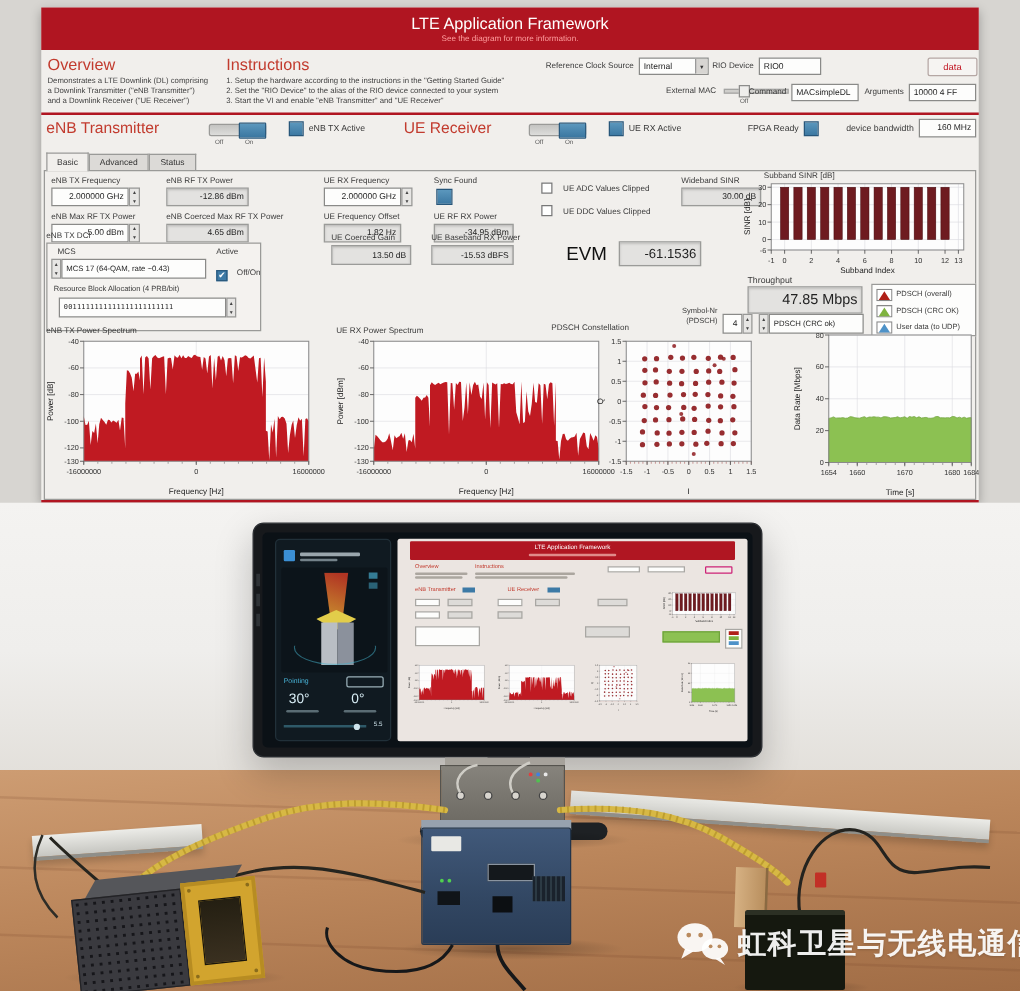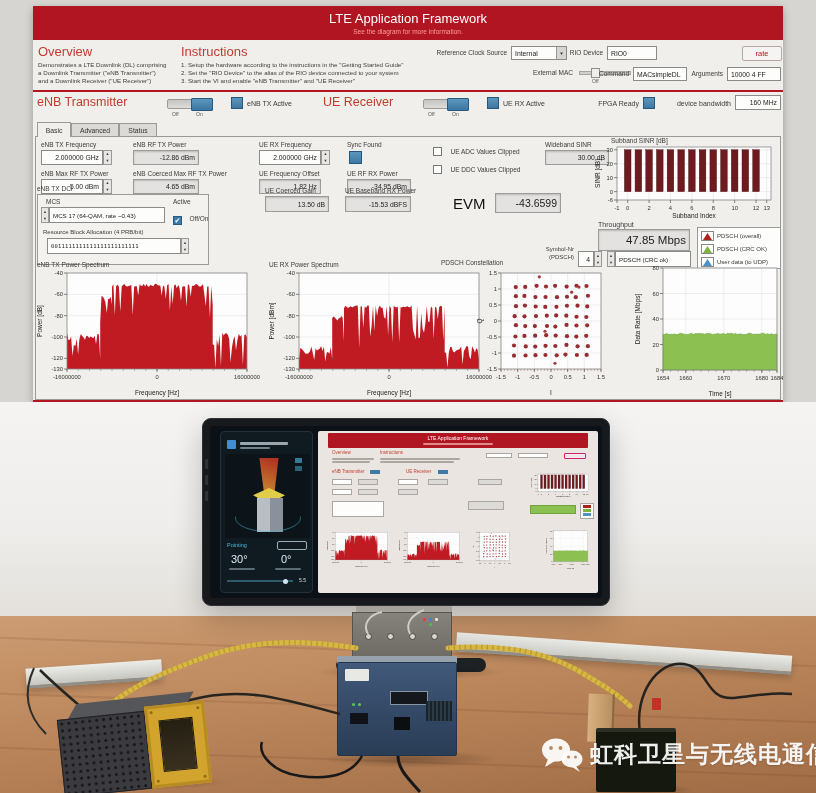--- a/index.html
+++ b/index.html
@@ -95,21 +95,21 @@
     <div class="abs para" style="left:148px;top:63px">2. Set the "RIO Device" to the alias of the RIO device connected to your system</div>
     <div class="abs para" style="left:148px;top:71px">3. Start the VI and enable "eNB Transmitter" and "UE Receiver"</div>
 
     <div class="abs lbl rt" style="left:384px;top:43px;width:90px">Reference Clock Source</div>
     <div class="abs inbox" style="left:478px;top:40px;width:56px;height:14px;padding-right:12px">
       <span>Internal</span>
       <span class="ddarrow">▼</span>
     </div>
     <div class="abs lbl rt" style="left:534px;top:43px;width:36px">RIO Device</div>
     <div class="abs inbox" style="left:574px;top:40px;width:50px;height:14px">RIO0</div>
-    <div class="stopbtn" style="left:709px;top:40px;width:40px;height:15px">rate</div>
+    <div class="stopbtn" style="left:709px;top:40px;width:40px;height:15px">data</div>
 
     <div class="abs lbl rt" style="left:458px;top:63px;width:82px">External MAC</div>
     <div class="abs" style="left:546px;top:61px;width:52px;height:16px">
       <div class="abs" style="left:0;top:4px;width:52px;height:4px;background:#cfcecb;border:1px solid #a5a5a3"></div>
       <div class="abs" style="left:12px;top:1px;width:9px;height:10px;background:#efeeec;border:1px solid #8d8d8b"></div>
       <div class="abs toglbl" style="left:13px;top:11px">Off</div>
     </div>
     <div class="abs lbl rt" style="left:564px;top:64px;width:32px">Command</div>
     <div class="abs inbox" style="left:600px;top:61px;width:54px;height:14px">MACsimpleDL</div>
     <div class="abs lbl rt" style="left:656px;top:64px;width:34px">Arguments</div>
@@ -275,21 +275,21 @@
         <span>▲</span>
         <span>▼</span>
       </div>
 
     <div class="abs lbl" style="left:232px;top:181px">UE Coerced Gain</div>
     <div class="gbox abs" style="left:232px;top:190px;width:64px;height:16px">13.50 dB</div>
     <div class="abs lbl" style="left:312px;top:181px">UE Baseband RX Power</div>
     <div class="gbox abs" style="left:312px;top:190px;width:66px;height:16px">-15.53 dBFS</div>
 
     <div class="abs" style="left:420px;top:189px;font-size:15px;color:#111">EVM</div>
-    <div class="gbox abs" style="left:462px;top:187px;width:66px;height:20px;font-size:10.5px">-43.6599</div>
+    <div class="gbox abs" style="left:462px;top:187px;width:66px;height:20px;font-size:10.5px">-61.1536</div>
 
     <div class="abs lbl" style="left:565px;top:215px;font-size:7px">Throughput</div>
     <div class="gbox abs" style="left:565px;top:223px;width:92px;height:22px;font-size:11.5px">47.85 Mbps</div>
 
     <div class="abs" style="left:664px;top:221px;width:84px;height:42px;background:#fdfdfc;border:1px solid #9a9a98;padding:1px 3px">
       <div class="legendrow">
         <svg width="13" height="10">
             <rect x="0.5" y="0.5" width="12" height="9" fill="#fff" stroke="#888"></rect>
             <polygon points="2,9 6.5,2 11,9" fill="#b02018"></polygon>
           </svg>

